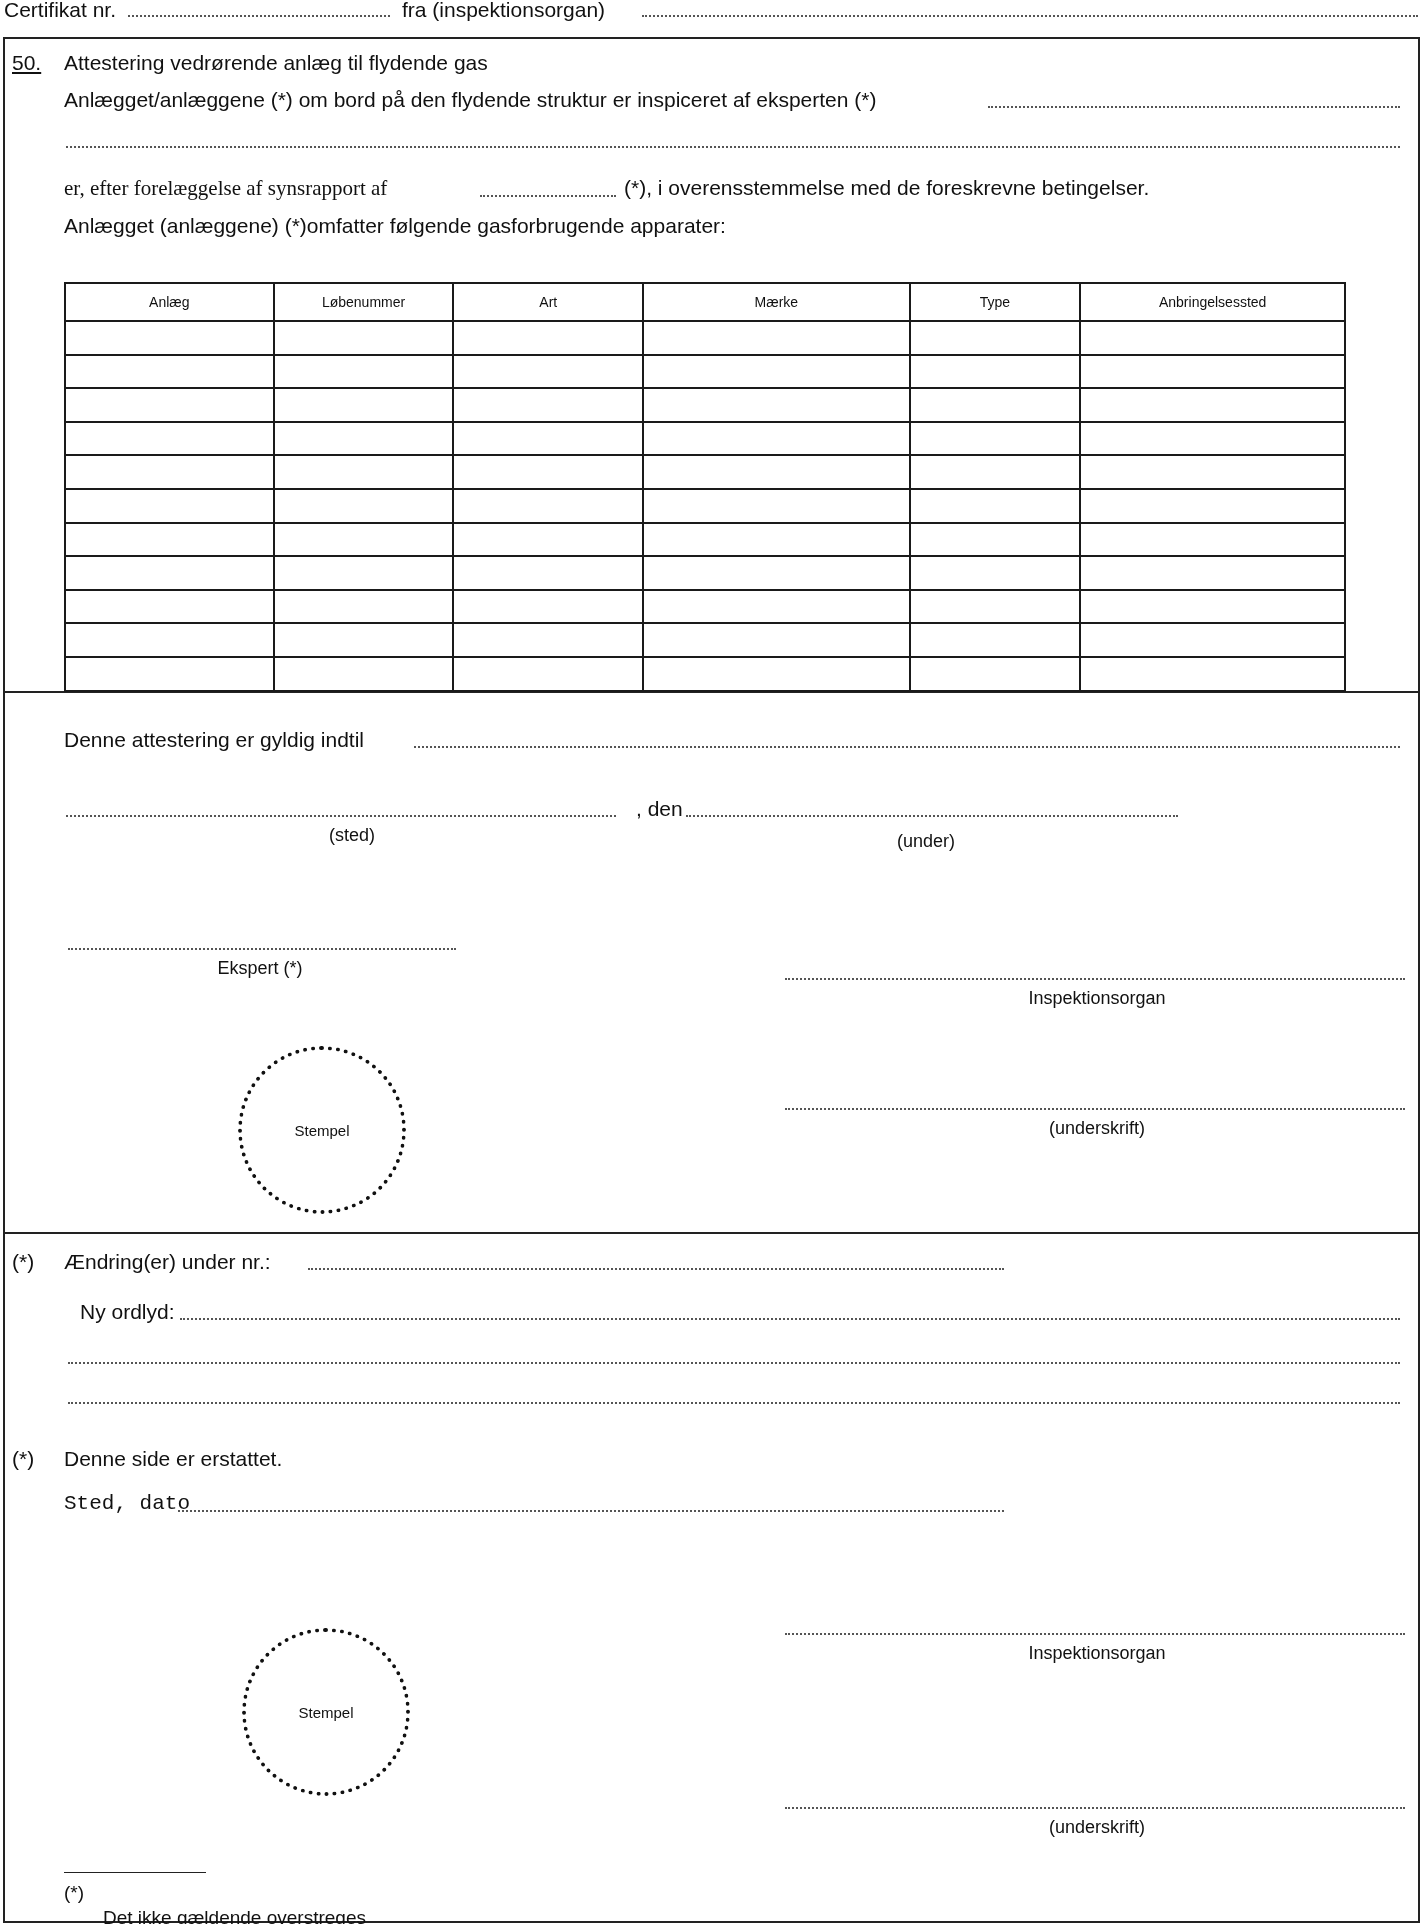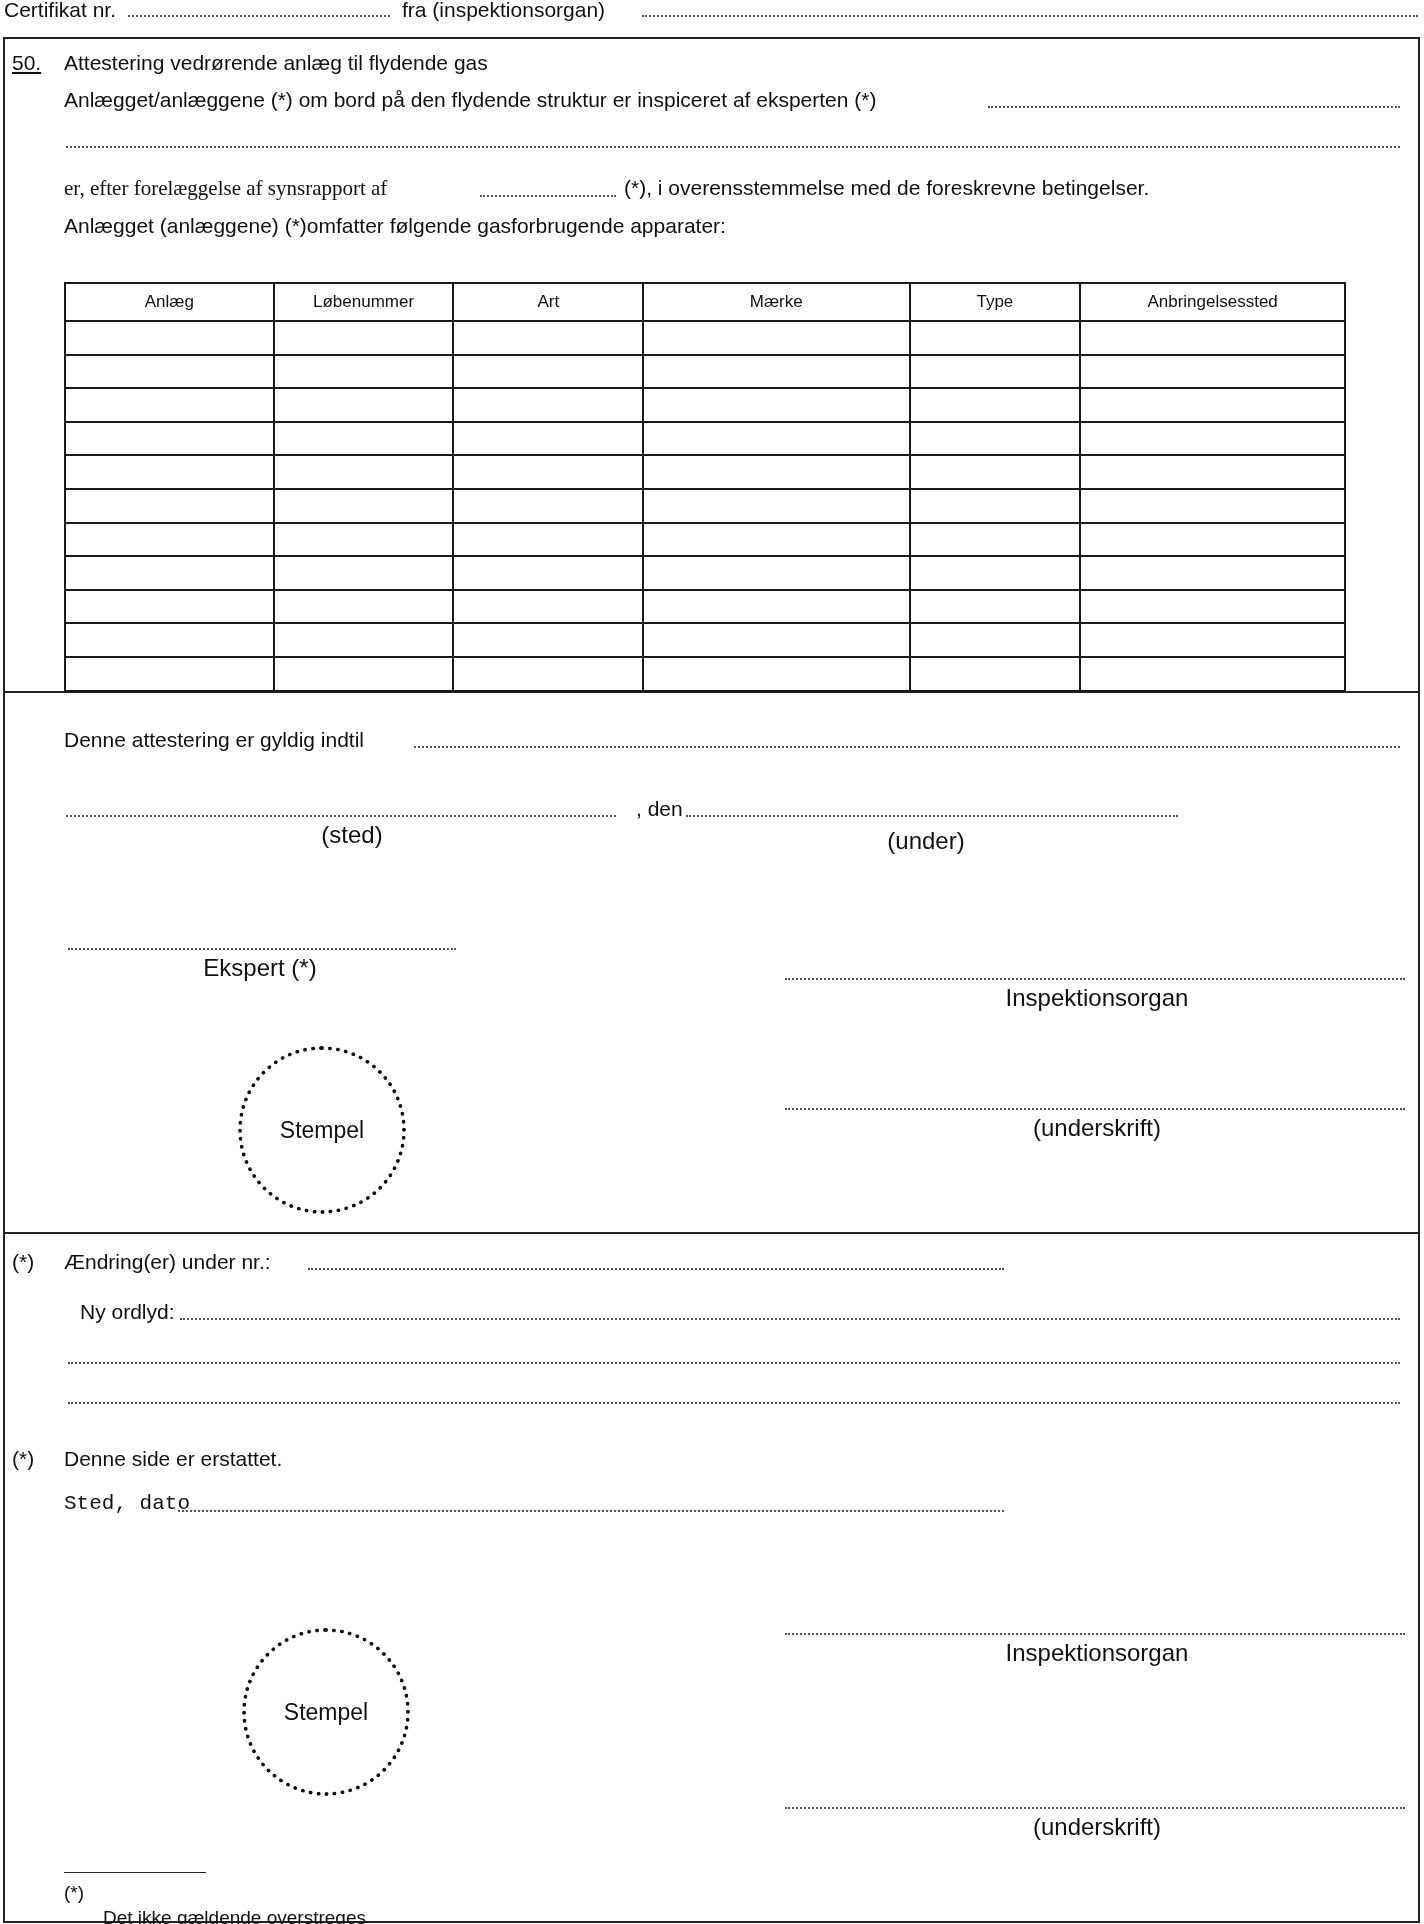--- a/index.html
+++ b/index.html
@@ -1,30 +1,30 @@
 <!DOCTYPE html>
 <html><head>
 <meta charset="utf-8">
 <style>
   html, body { margin:0; padding:0; background:#ffffff; }
   body { width:1424px; height:1924px; position:relative; overflow:hidden;
          font-family:"Liberation Sans", sans-serif; color:#111; }
   .abs { position:absolute; white-space:nowrap; }
   .t21 { font-size:21px; line-height:24px; }
   .t19 { font-size:19px; line-height:22px; }
-  .t18 { font-size:24px; line-height:20px; }
+  .t18 { font-size:18px; line-height:20px; }
   .dots { position:absolute; height:0; border-bottom:2px dotted #555; }
   .frame { position:absolute; border:2px solid #222; }
   .hline { position:absolute; height:0; border-top:2px solid #222; }
   table.grid { position:absolute; left:64px; top:282px; width:1282px; border-collapse:collapse; }
   table.grid th, table.grid td { border:2px solid #1a1a1a; padding:0; }
-  table.grid th { height:36px; font-weight:normal; font-size:17px; text-align:center; }
+  table.grid th { height:36px; font-weight:normal; font-size:14px; text-align:center; }
   table.grid td { height:31.6px; }
   .stamp { position:absolute; border:4px dotted #111; border-radius:50%; box-sizing:border-box; }
-  .stamp span { position:absolute; left:0; right:0; top:50%; transform:translateY(-50%); text-align:center; font-size:23px; }
+  .stamp span { position:absolute; left:0; right:0; top:50%; transform:translateY(-50%); text-align:center; font-size:15px; }
   .center { text-align:center; }
 </style>
 </head>
 <body>
 
 <div class="abs t21" style="left:4px; top:-2px;">Certifikat nr.</div>
 <div class="dots" style="left:128px; width:262px; top:15px;"></div>
 <div class="abs t21" style="left:402px; top:-2px;">fra (inspektionsorgan)</div>
 <div class="dots" style="left:642px; width:776px; top:15px;"></div>
 

